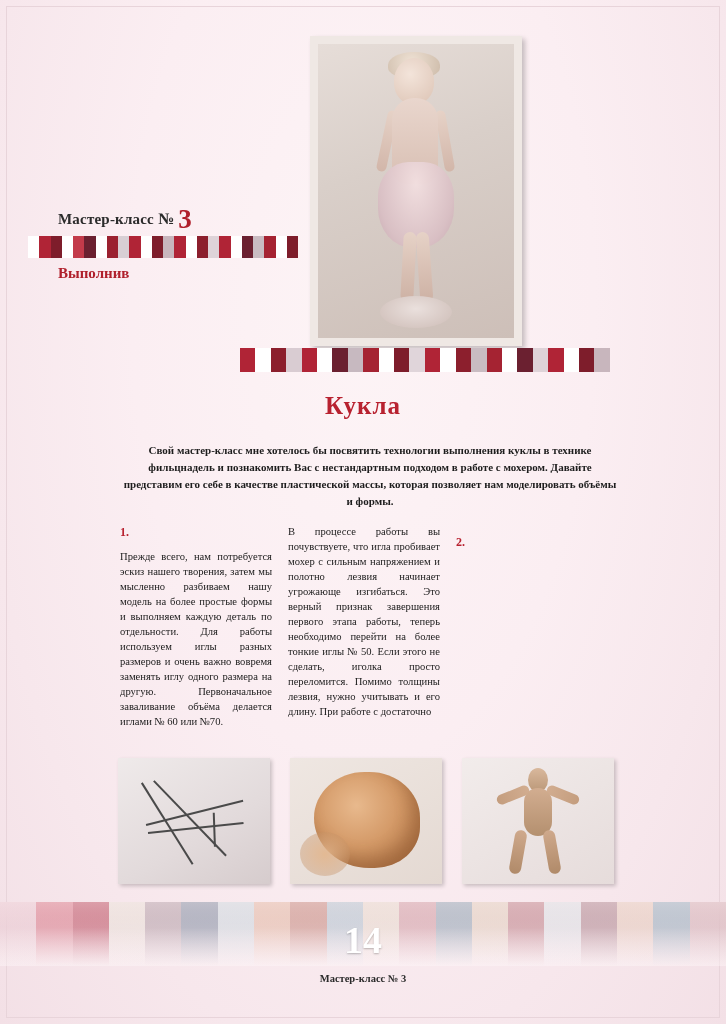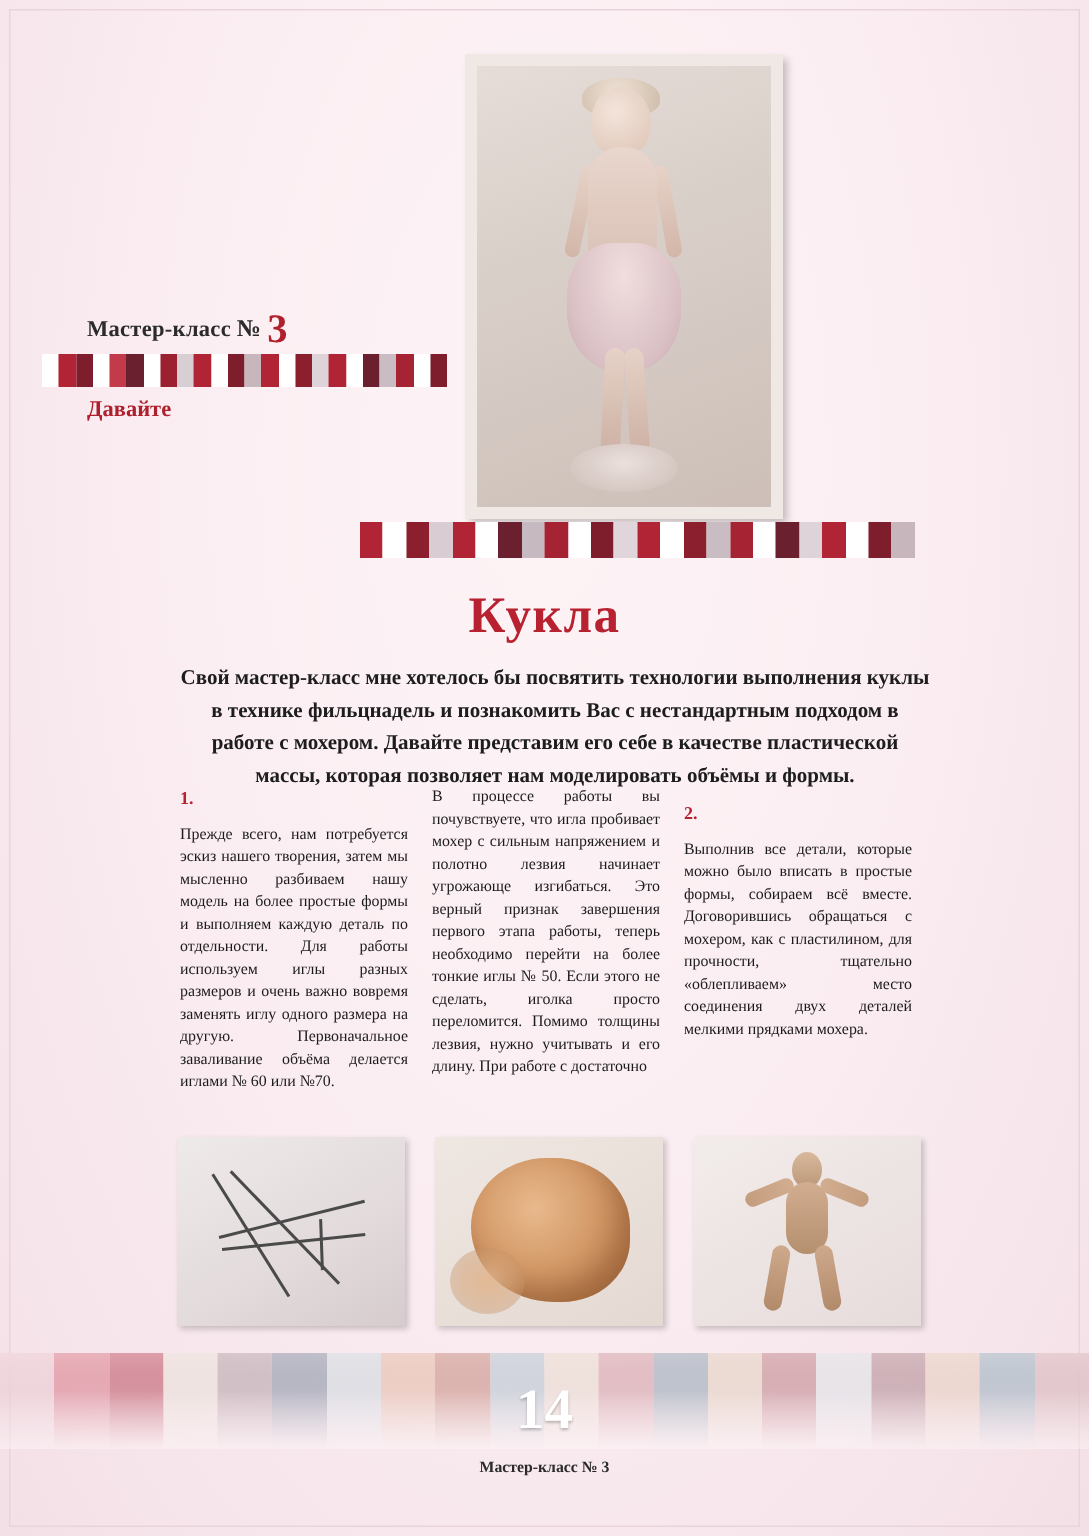--- a/index.html
+++ b/index.html
@@ -92,28 +92,28 @@
   }
   .mc-title .nosign{font-size:16px;color:#2b2b2b;}
   .author{
     position:absolute;left:58px;top:264px;width:180px;
     color:#b0202c;font-weight:bold;font-size:15px;line-height:1.25;
   }
 
   
   .article-title{
     position:absolute;left:0;top:392px;width:726px;text-align:center;
-    color:#b82230;font-weight:bold;font-size:34px;letter-spacing:1px;
+    color:#b82230;font-weight:bold;font-size:25px;letter-spacing:1px;
     font-family:"Liberation Serif", serif;
   }
 
   
   .intro{
     position:absolute;left:120px;top:442px;width:500px;
-    text-align:center;font-weight:bold;font-size:14px;line-height:1.55;
+    text-align:center;font-weight:bold;font-size:11px;line-height:1.55;
     color:#1d1d1d;
   }
 
   
   .cols{
     position:absolute;left:120px;top:524px;width:492px;height:230px;
     display:flex;gap:16px;
   }
   .col{width:152px;font-size:10.6px;line-height:1.42;text-align:justify;color:#1b1b1b;}
   .step-num{
@@ -227,21 +227,21 @@
       <span style="background: rgb(255, 255, 255); width: 4.16667%;"></span>
       <span style="background: rgb(126, 29, 43); width: 4.16667%;"></span>
     </div>
 
   <div class="mc-title">
     <span>Мастер-класс</span>
     <span class="nosign">№</span><span class="num">3</span>
   </div>
 
   <div class="author">
-    <div>Давайте</div>
+    <div>Выполнив</div>
   </div>
 
   <div class="stripe doll-stripe" id="stripe-photo">
       <span style="background: rgb(176, 36, 54); width: 4.16667%;"></span>
       <span style="background: rgb(255, 255, 255); width: 4.16667%;"></span>
       <span style="background: rgb(140, 31, 45); width: 4.16667%;"></span>
       <span style="background: rgb(217, 204, 210); width: 4.16667%;"></span>
       <span style="background: rgb(176, 36, 54); width: 4.16667%;"></span>
       <span style="background: rgb(255, 255, 255); width: 4.16667%;"></span>
       <span style="background: rgb(107, 32, 48); width: 4.16667%;"></span>
@@ -271,21 +271,20 @@
   <div class="cols">
     <div class="col">
       <div class="step-num">1.</div>
       <p>Прежде всего, нам потребуется эскиз нашего творения, затем мы мысленно разбиваем нашу модель на более простые формы и выполняем каждую деталь по отдельности. Для работы используем иглы разных размеров и очень важно вовремя заменять иглу одного размера на другую. Первоначальное заваливание объёма делается иглами № 60 или №70.</p>
     </div>
     <div class="col">
       <p>В процессе работы вы почувствуете, что игла пробивает мохер с сильным напряжением и полотно лезвия начинает угрожающе изгибаться. Это верный признак завершения первого этапа работы, теперь необходимо перейти на более тонкие иглы № 50. Если этого не сделать, иголка просто переломится. Помимо толщины лезвия, нужно учитывать и его длину. При работе с  достаточно</p>
     </div>
     <div class="col">
       <div class="step-num inline">2.</div>
-      <p>Выполнив все детали, которые можно было вписать в простые формы, собираем всё вместе. Договорившись обращаться с мохером, как с пластилином, для прочности, тщательно «облепливаем» место соединения двух деталей мелкими прядками мохера.</p>
     </div>
   </div>
 
   <div class="photos">
     <div class="photo ph1">
       <div class="needle" style="left:24px;top:24px;width:96px;transform:rotate(58deg);"></div>
       <div class="needle" style="left:36px;top:22px;width:104px;transform:rotate(46deg);"></div>
       <div class="needle" style="left:28px;top:66px;width:100px;transform:rotate(-14deg);"></div>
       <div class="needle" style="left:30px;top:74px;width:96px;transform:rotate(-6deg);"></div>
       <div class="needle" style="left:96px;top:54px;width:34px;transform:rotate(88deg);"></div>

